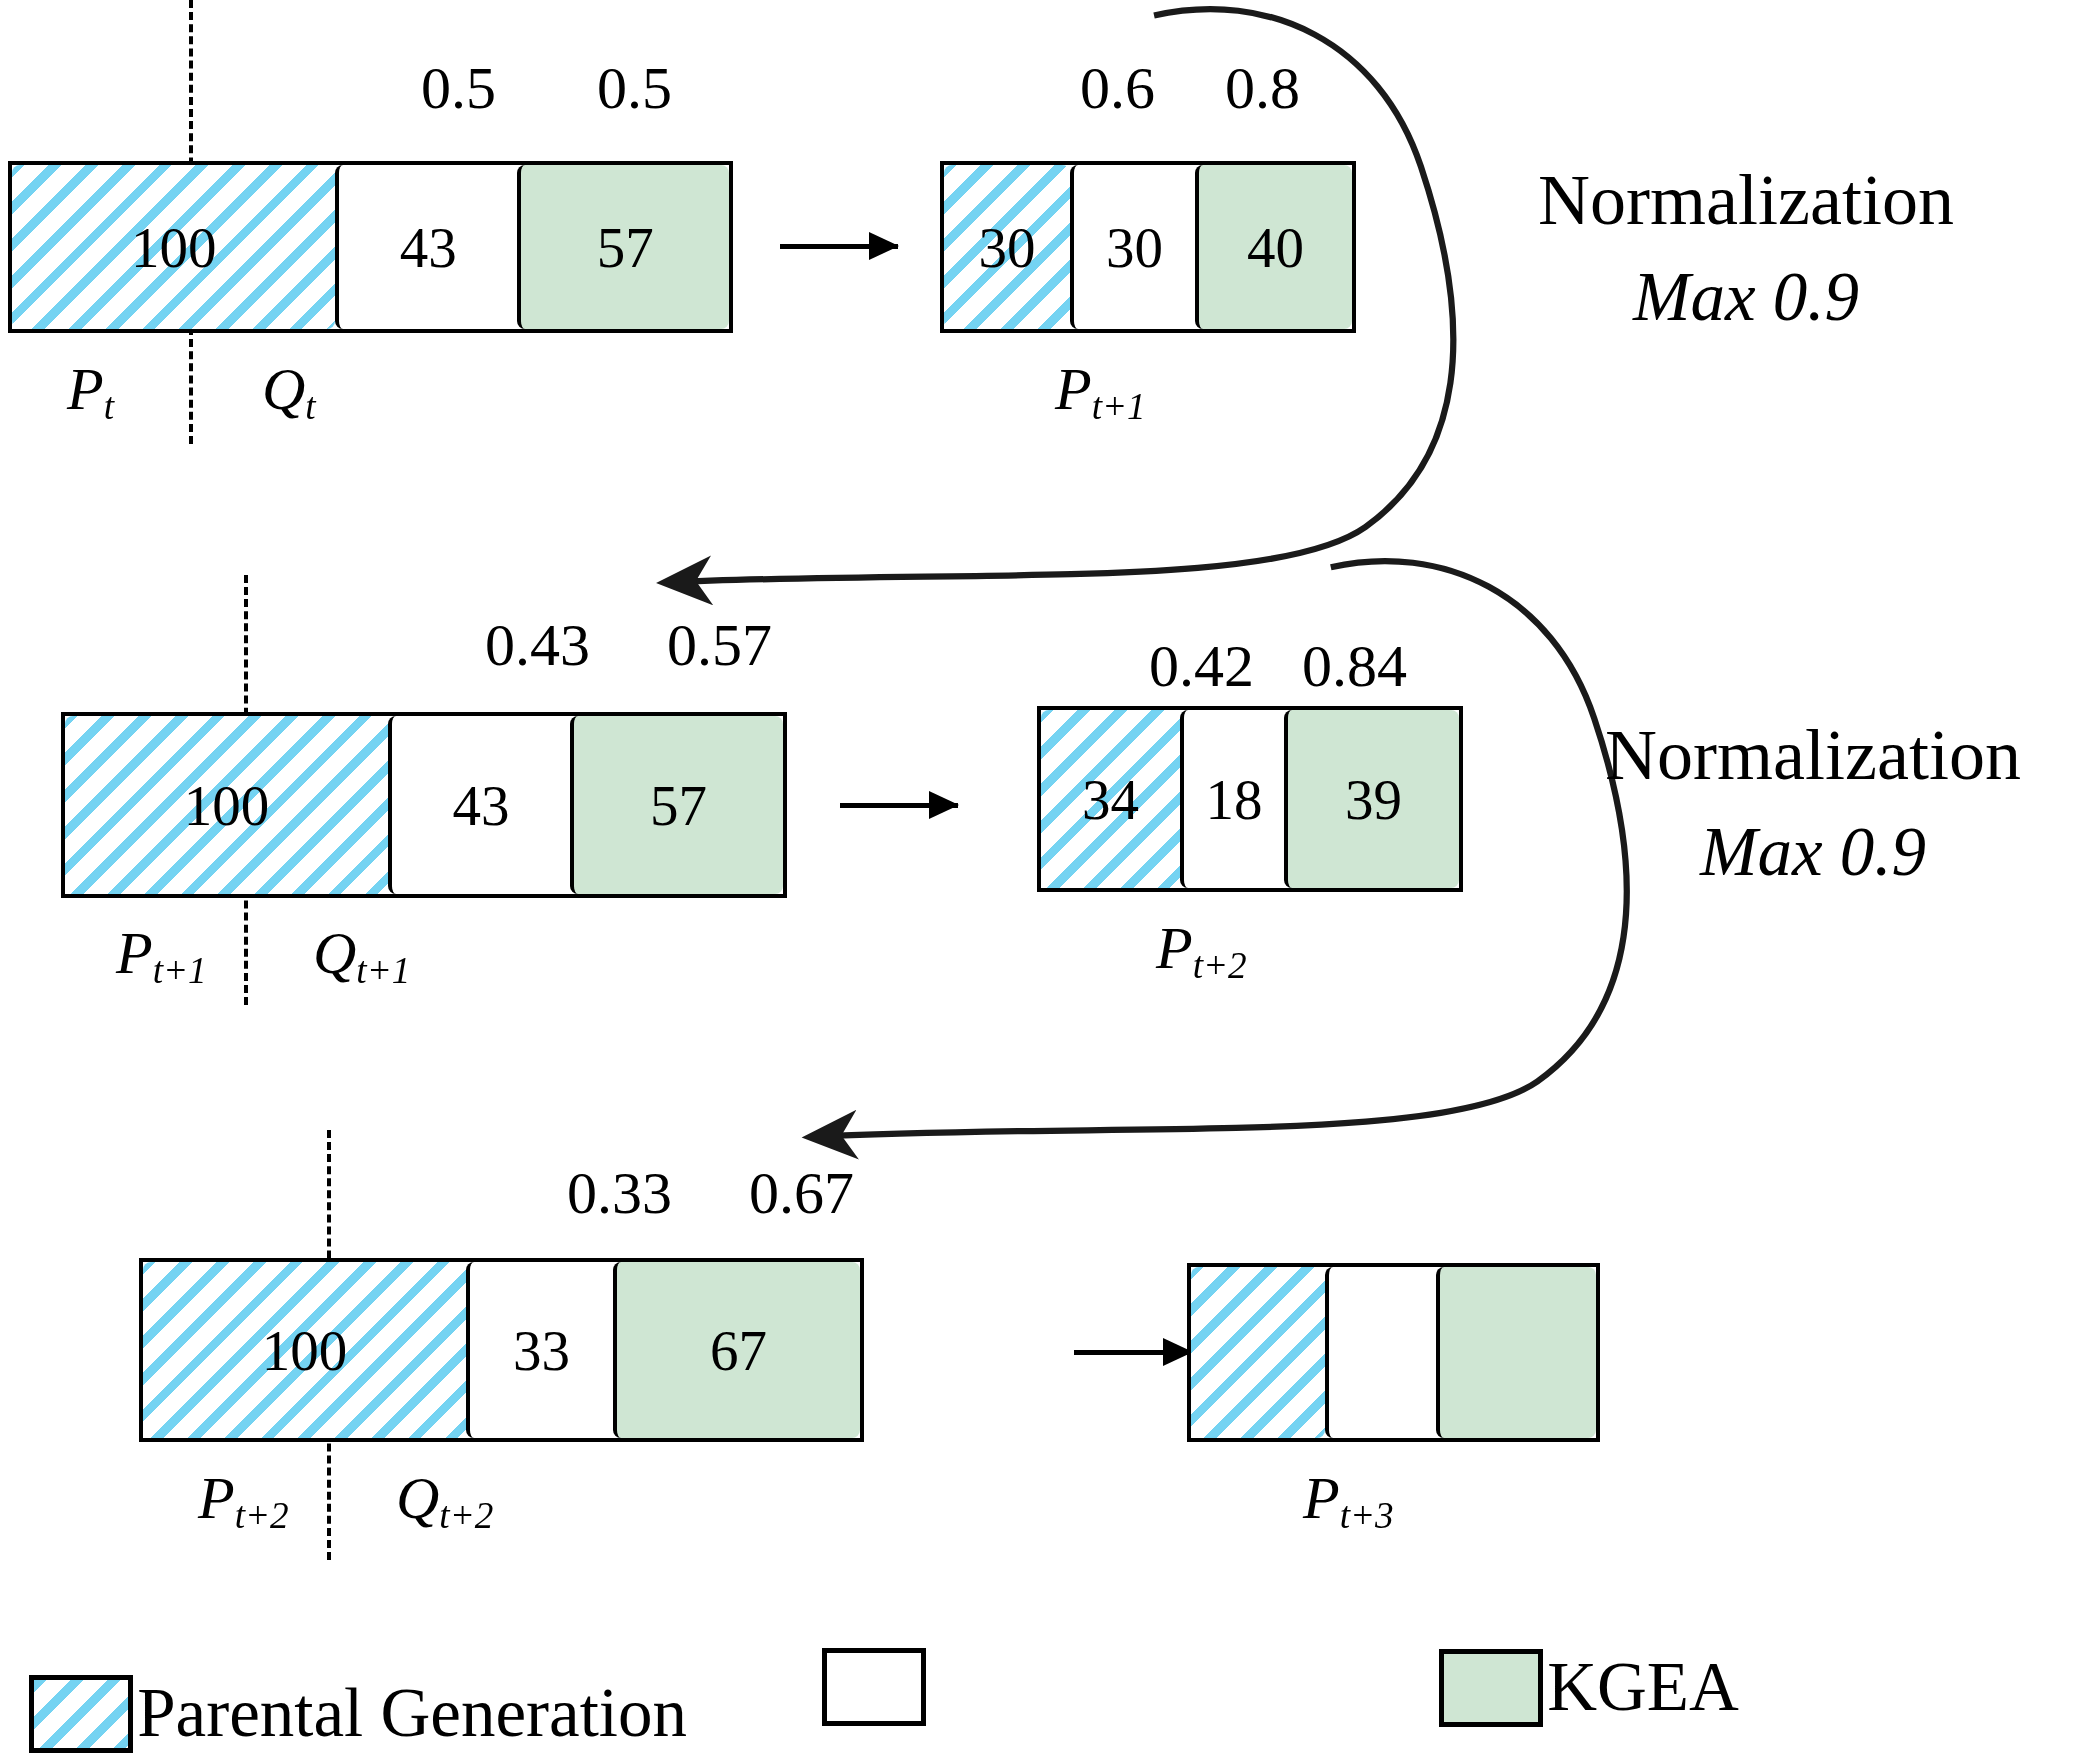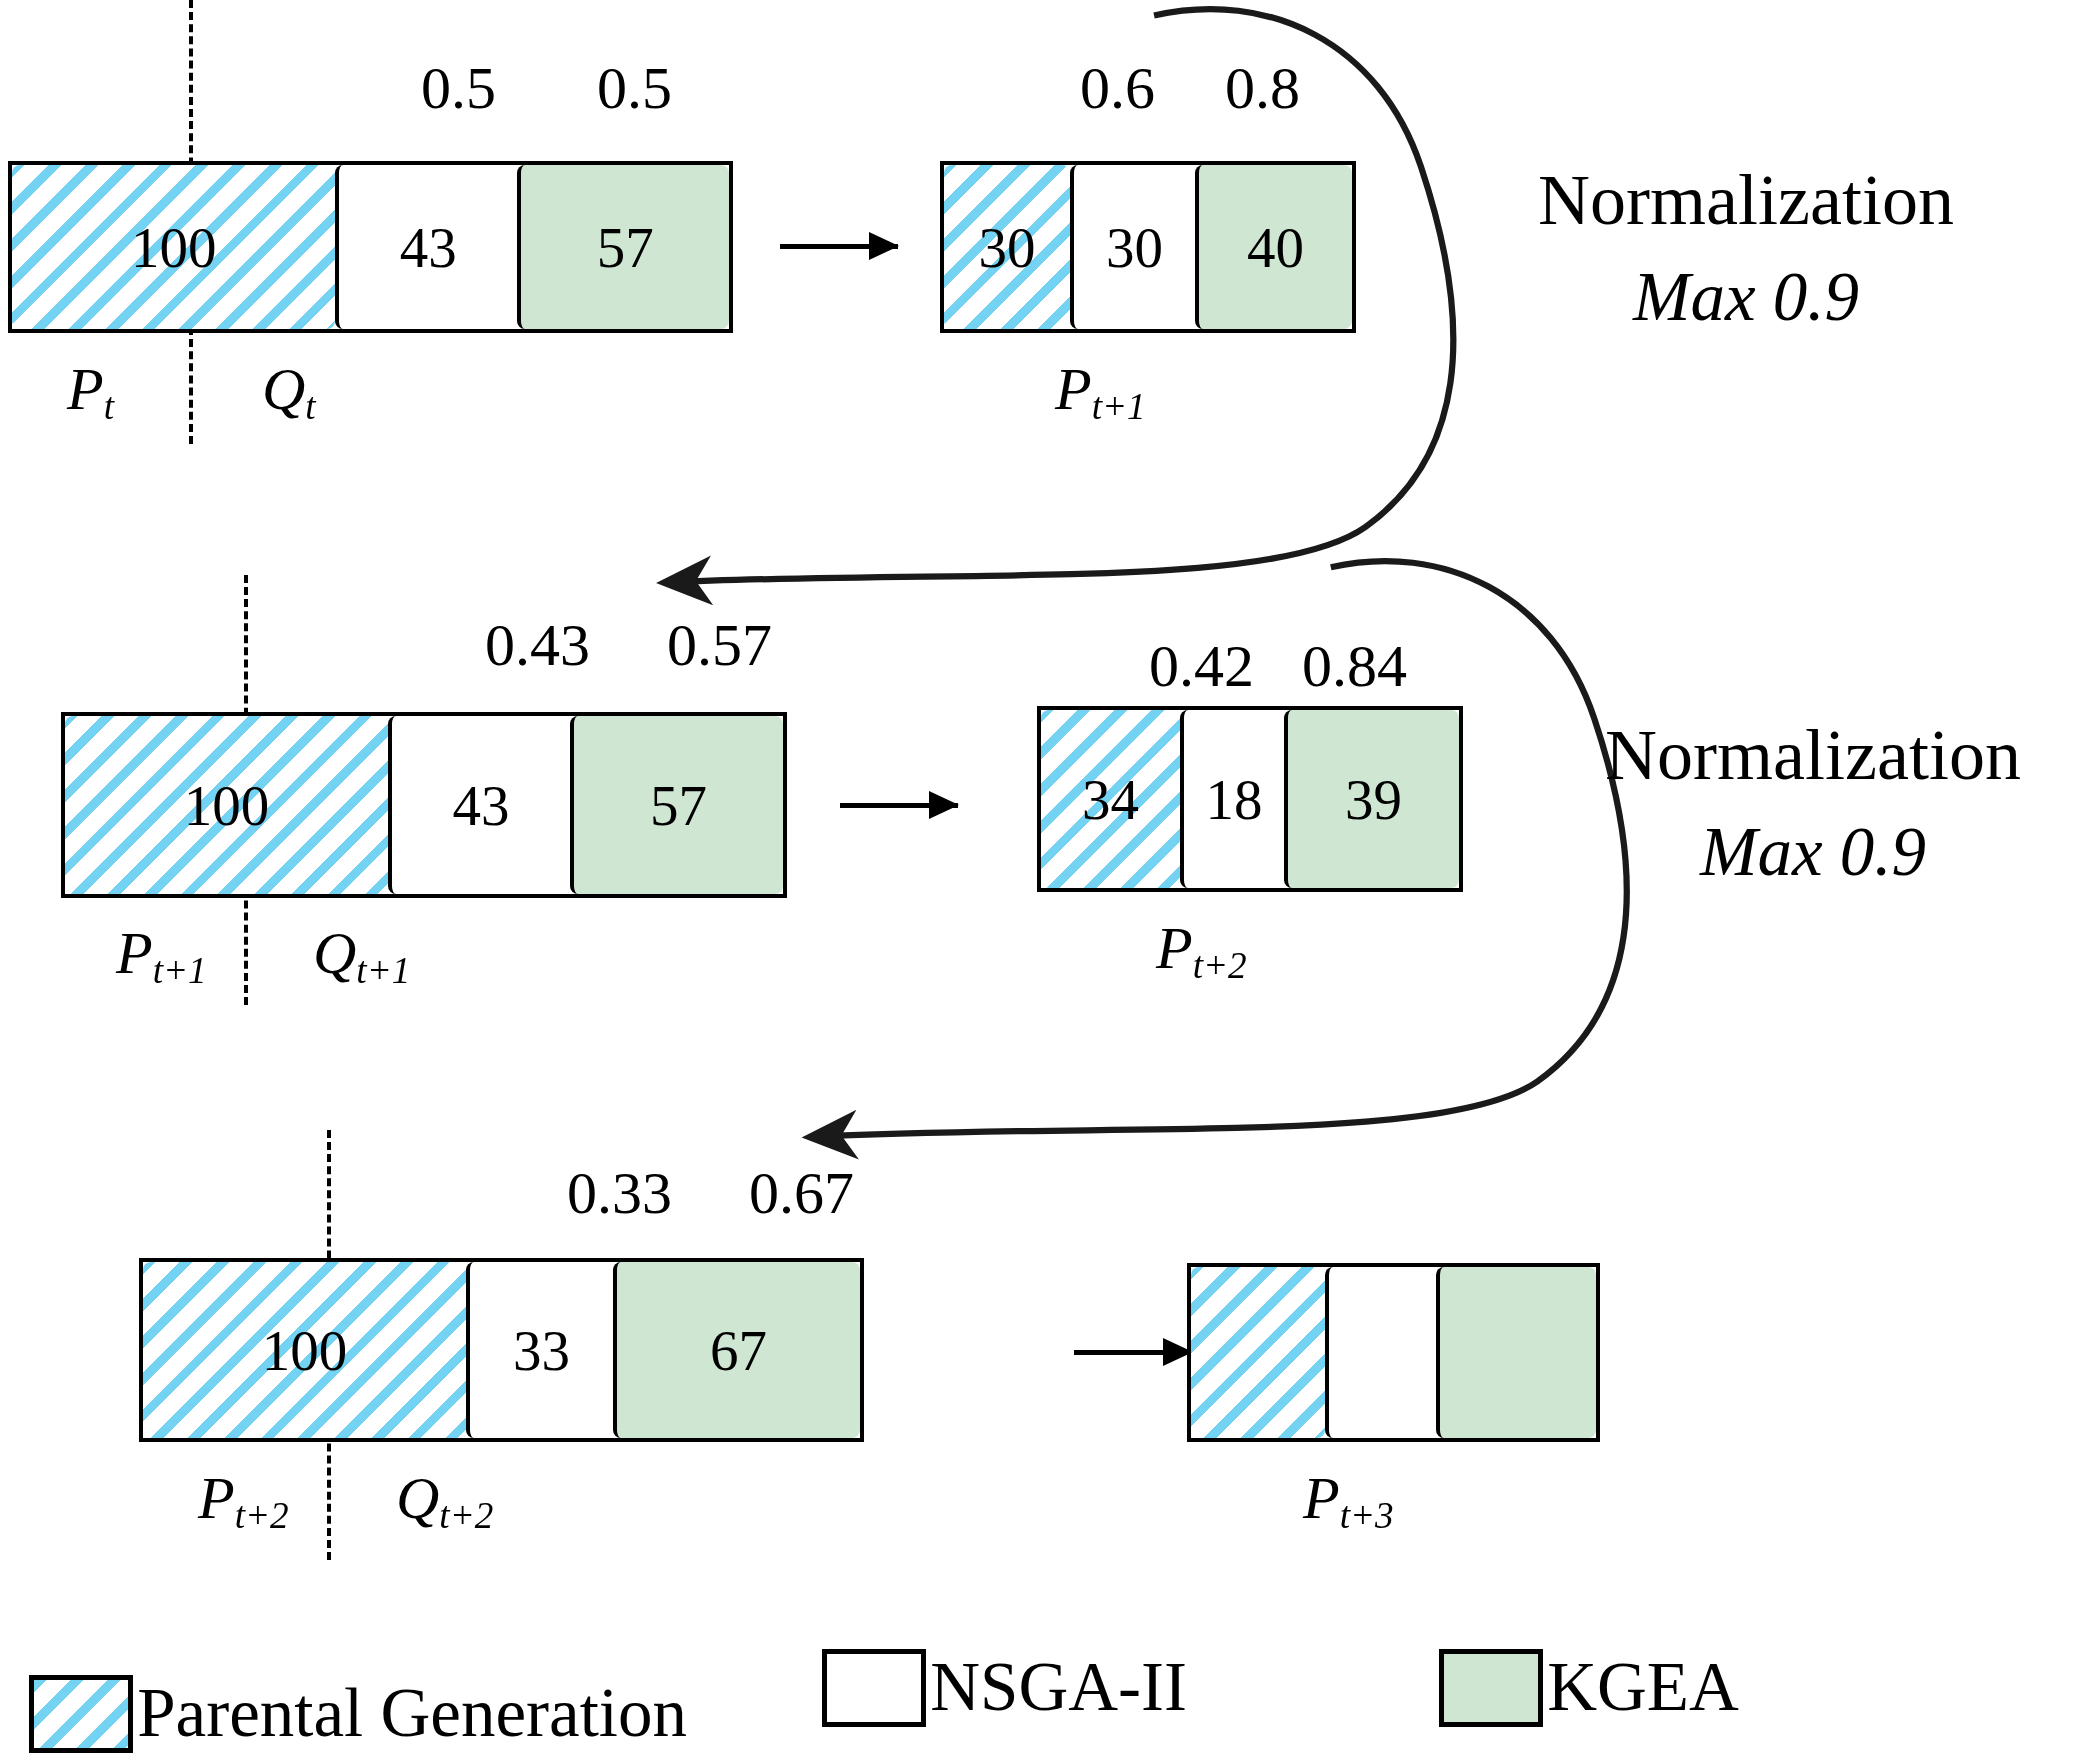--- a/index.html
+++ b/index.html
@@ -241,21 +241,20 @@
     </div>
   </div>
 
   <div class="legend" style="left:29px;top:1648px;margin-top:26px;">
     <div class="swatch parental"></div>
     <div class="ltext">Parental Generation</div>
   </div>
 
   <div class="legend" style="left:822px;top:1648px;">
     <div class="swatch nsga"></div>
-    <div class="ltext">NSGA-II</div>
   </div>
 
   <div class="legend" style="left:1439px;top:1648px;">
     <div class="swatch kgea"></div>
     <div class="ltext">KGEA</div>
   </div>
 
 </div>
 
 

